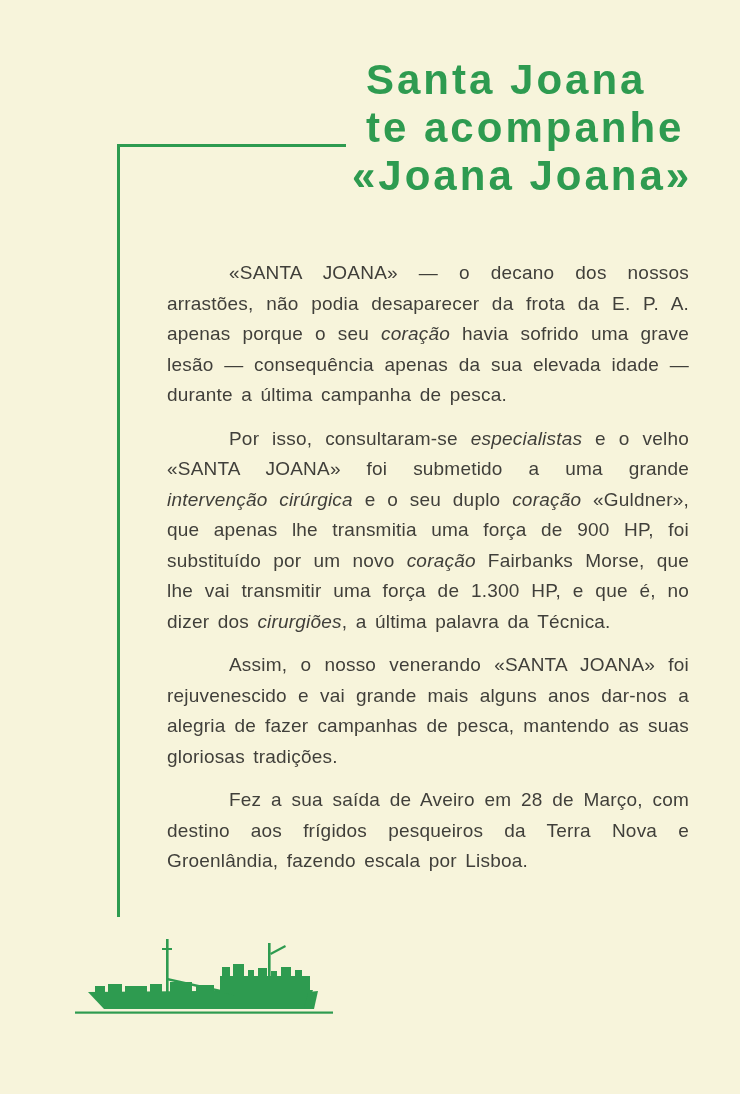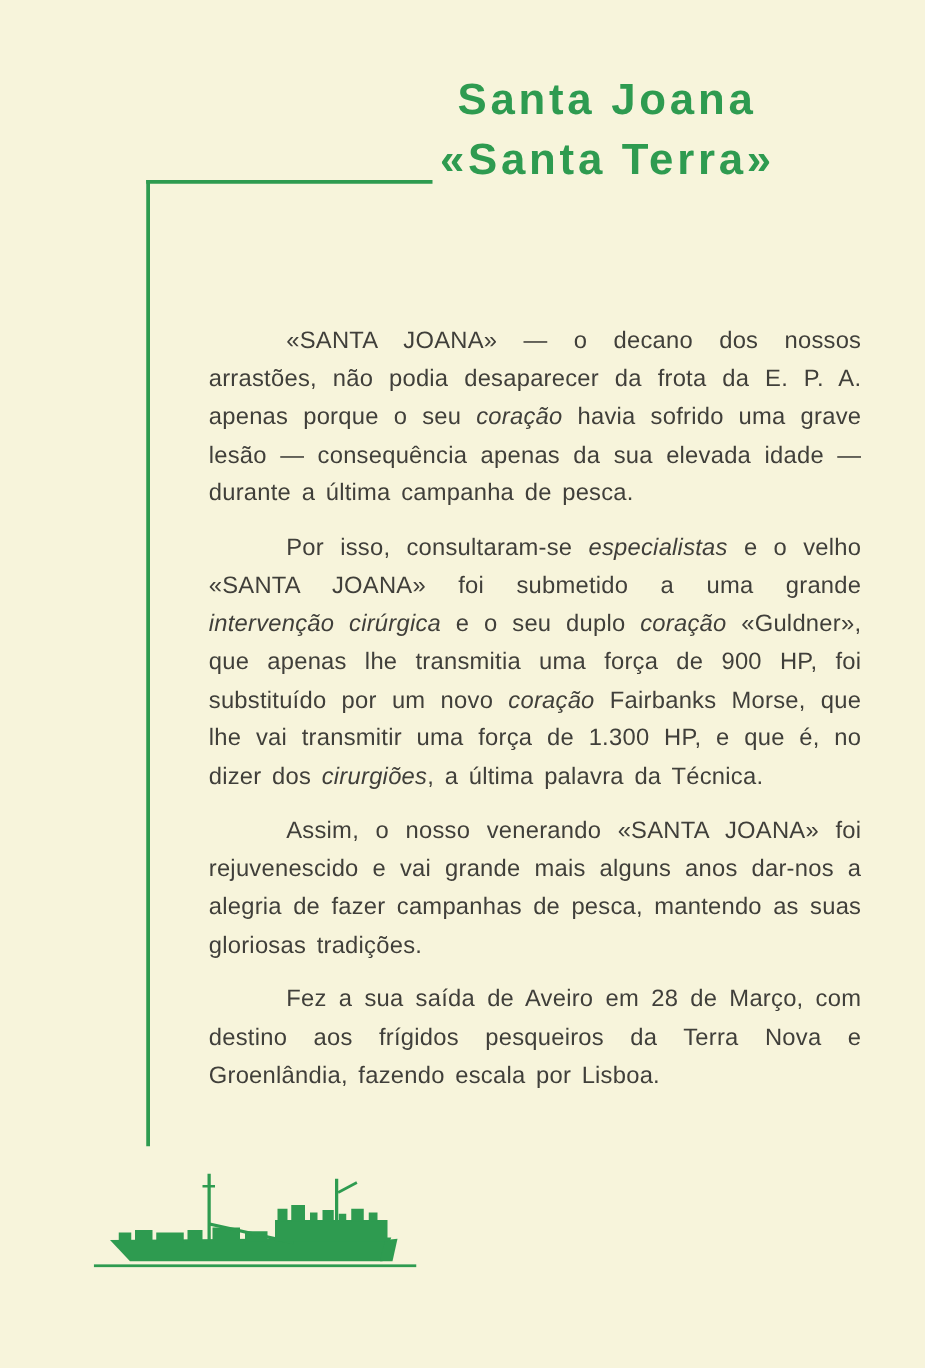--- a/index.html
+++ b/index.html
@@ -22,21 +22,21 @@
     width:3px;height:773px;background:var(--green);
   }
   .rule-h{
     position:absolute;left:117px;top:144px;
     width:229px;height:3px;background:var(--green);
   }
   .headline{
     position:absolute;left:352px;top:56px;
     color:var(--green);
     font-weight:bold;
-    font-size:35px;line-height:48px;
+    font-size:42px;line-height:48px;
     letter-spacing:3px;
     white-space:nowrap;
   }
   .headline .indent{padding-left:14px;}
   .body-text{
     position:absolute;left:135px;top:258px;width:522px;
     color:var(--ink);
     font-size:19px;line-height:30.5px;
     text-align:justify;
     letter-spacing:0.2px;word-spacing:3px;margin-left:32px;
@@ -65,21 +65,22 @@
 </head>
 <body>
 
 <div class="page">
 
   <div class="rule-h"></div>
   <div class="rule-v"></div>
 
   <div class="headline">
     <div class="indent">Santa Joana</div>
-    <div>«Santa Terra»</div>
+    <div class="indent">te acompanhe</div>
+    <div>«Joana Joana»</div>
   </div>
 
   <div class="body-text" id="body-text">
       <p><span>«SANTA JOANA» — o decano dos nossos arrastões, não podia desaparecer da frota da E. P. A. apenas porque o seu </span><span class="it">coração</span><span> havia sofrido uma grave lesão — consequência apenas da sua elevada idade — durante a última campanha de pesca.</span></p>
       <p><span>Por isso, consultaram-se </span><span class="it">especialistas</span><span> e o velho «SANTA JOANA» foi submetido a uma grande </span><span class="it">intervenção cirúrgica</span><span> e o seu duplo </span><span class="it">coração</span><span> «Guldner», que apenas lhe transmitia uma força de 900 HP, foi substituído por um novo </span><span class="it">coração</span><span> Fairbanks Morse, que lhe vai transmitir uma força de 1.300 HP, e que é, no dizer dos </span><span class="it">cirurgiões</span><span>, a última palavra da Técnica.</span></p>
       <p><span>Assim, o nosso venerando «SANTA JOANA» foi rejuvenescido e vai grande mais alguns anos dar-nos a alegria de fazer campanhas de pesca, mantendo as suas gloriosas tradições.</span></p>
       <p><span>Fez a sua saída de Aveiro em 28 de Março, com destino aos frígidos pesqueiros da Terra Nova e Groenlândia, fazendo escala por Lisboa.</span></p>
     </div>
 
   <svg class="ship" viewBox="0 0 265 80" xmlns="http://www.w3.org/2000/svg" aria-hidden="true">

